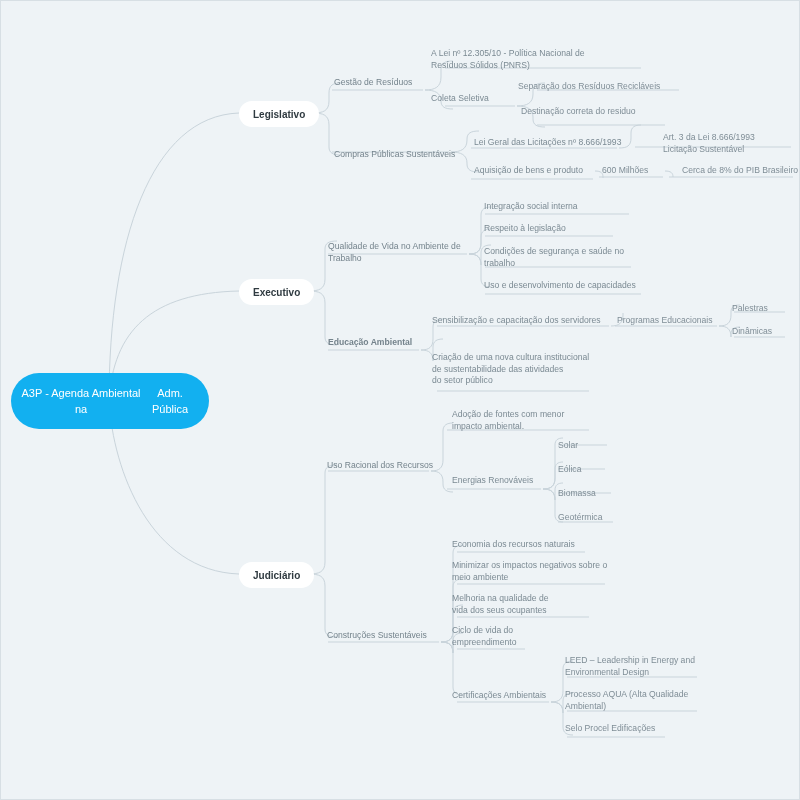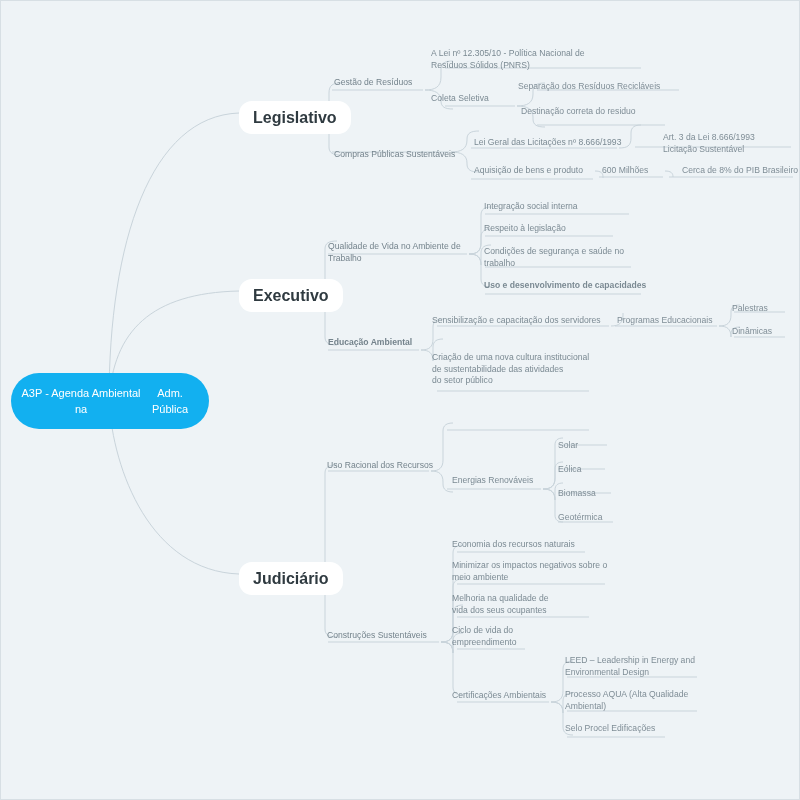--- a/index.html
+++ b/index.html
@@ -33,24 +33,24 @@
     display:flex;align-items:center;justify-content:center;
     text-align:center;
     padding:0 10px;
   }
   .root span{display:block;}
 
   
   .branch{
     background:#ffffff;
     border-radius:13px;
-    height:33px;
+    height:26px;
     display:flex;align-items:center;justify-content:center;
     color:#2f3a40;
-    font-size:16px;
+    font-size:10px;
     font-weight:bold;
     padding:0 14px;
     white-space:nowrap;
   }
 
   
   .topic{
     color:#7b8a93;
     font-size:8.6px;
     line-height:11.5px;
@@ -211,38 +211,40 @@
   <div class="node topic lvl2" style="left:327px;top:232px;margin-top:8px;">Qualidade de Vida no Ambiente de
 Trabalho</div>
 
   <div class="node topic lvl3" style="left:483px;top:200px;">Integração social interna</div>
 
   <div class="node topic lvl3" style="left:483px;top:222px;">Respeito à legislação</div>
 
   <div class="node topic lvl3" style="left:483px;top:245px;">Condições de segurança e saúde no
 trabalho</div>
 
-  <div class="node topic lvl3" style="left:483px;top:279px;font-weight:bold;">Uso e desenvolvimento de capacidades</div>
+  <div class="node topic lvl3" style="left:483px;top:279px;">Uso e desenvolvimento de capacidades</div>
 
   <div class="node topic lvl2" style="left:327px;top:336px;font-weight:bold;">Educação Ambiental</div>
 
   <div class="node topic lvl3" style="left:431px;top:314px;">Sensibilização e capacitação dos servidores</div>
 
   <div class="node topic lvl4" style="left:616px;top:314px;">Programas Educacionais</div>
 
   <div class="node topic lvl4" style="left:731px;top:302px;">Palestras</div>
 
   <div class="node topic lvl4" style="left:731px;top:325px;">Dinâmicas</div>
 
   <div class="node topic lvl3" style="left:431px;top:351px;">Criação de uma nova cultura institucional
 de sustentabilidade das atividades
 do setor público</div>
 
   <div class="node topic lvl2" style="left:326px;top:459px;">Uso Racional dos Recursos</div>
 
+  <div class="node topic lvl3" style="left:451px;top:408px;">Adoção de fontes com menor
+impacto ambiental.</div>
 
   <div class="node topic lvl3" style="left:451px;top:474px;">Energias Renováveis</div>
 
   <div class="node topic lvl4" style="left:557px;top:439px;">Solar</div>
 
   <div class="node topic lvl4" style="left:557px;top:463px;">Eólica</div>
 
   <div class="node topic lvl4" style="left:557px;top:487px;">Biomassa</div>
 
   <div class="node topic lvl4" style="left:557px;top:511px;">Geotérmica</div>

